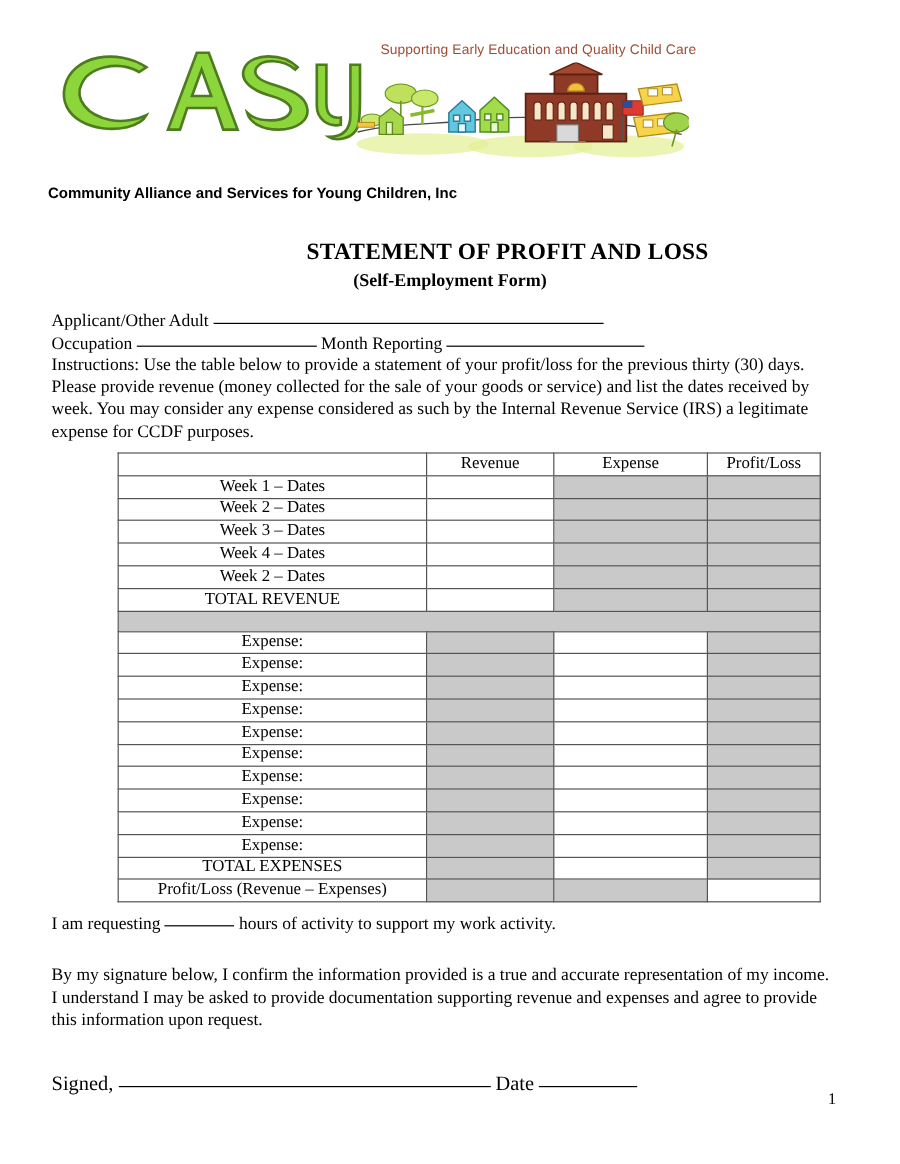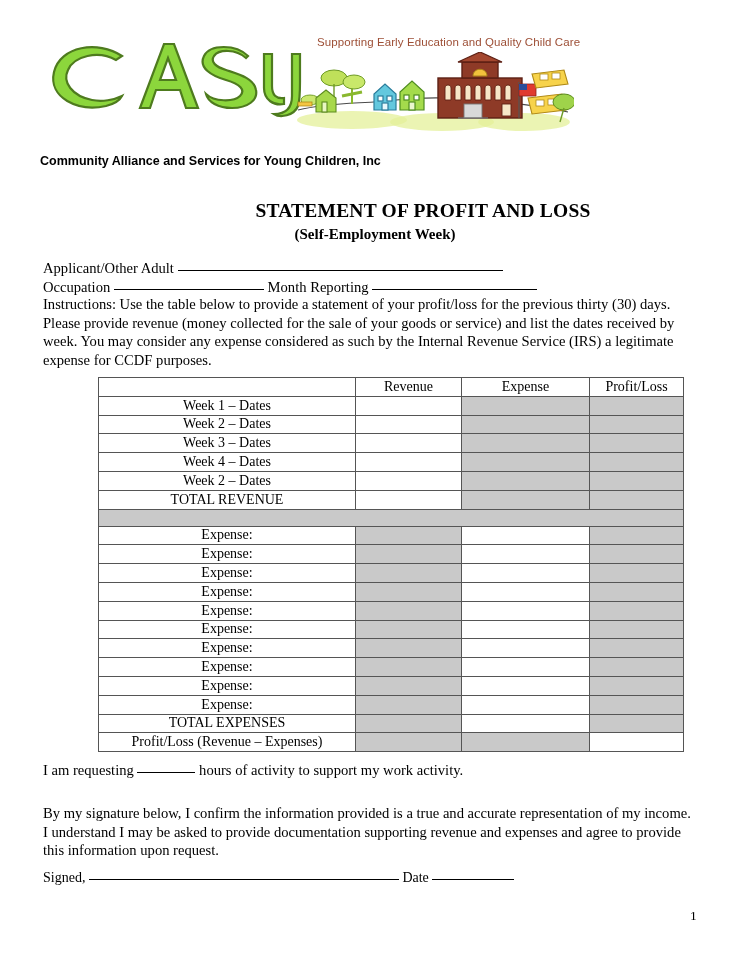--- a/index.html
+++ b/index.html
@@ -159,22 +159,22 @@
   .rule-hours { width: 58px; }
   .affirm {
     position: absolute;
     left: 43px; top: 804px;
     width: 652px;
     font-size: 14.6px;
     line-height: 18.6px;
   }
   .sign-line {
     position: absolute;
-    left: 43px; top: 870px;
-    font-size: 14px;
+    left: 43px; top: 893px;
+    font-size: 17px;
     white-space: nowrap;
   }
   .rule-signed { width: 310px; }
   .rule-date { width: 82px; }
   .page-num {
     position: absolute;
     left: 690px; top: 908px;
     font-size: 13.5px;
   }
 </style>
@@ -281,21 +281,21 @@
         </g>
 
         <ellipse cx="272" cy="50" rx="11" ry="8" fill="#9FD34A" stroke="#5d8b1f" stroke-width="1"></ellipse>
         <path d="M272 56 L268 70" stroke="#6d9a24" stroke-width="1.4"></path>
       </svg>
     </div>
 
   </div>
 
   <div class="doc-title">STATEMENT OF PROFIT AND LOSS</div>
-  <div class="doc-subtitle">(Self-Employment Week)</div>
+  <div class="doc-subtitle">(Self-Employment Form)</div>
 
   <div class="field-block">
     <div class="field-row">
       <span>Applicant/Other Adult</span>
       <span class="rule rule-applicant"></span>
     </div>
     <div class="field-row">
       <span>Occupation</span>
       <span class="rule rule-occupation"></span>
       <span>Month Reporting</span>

